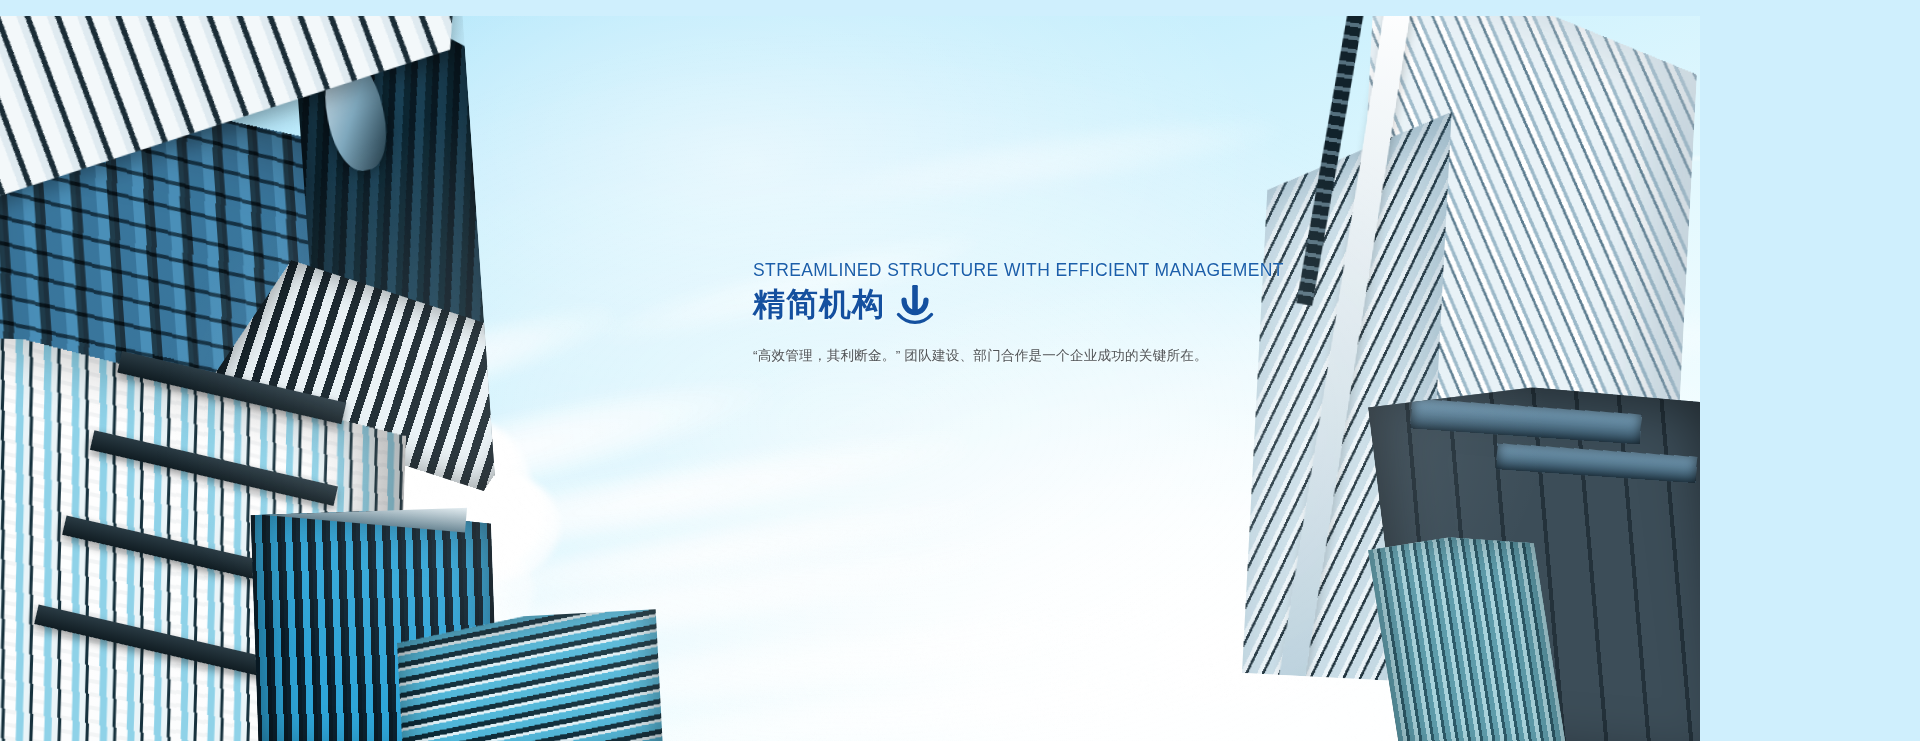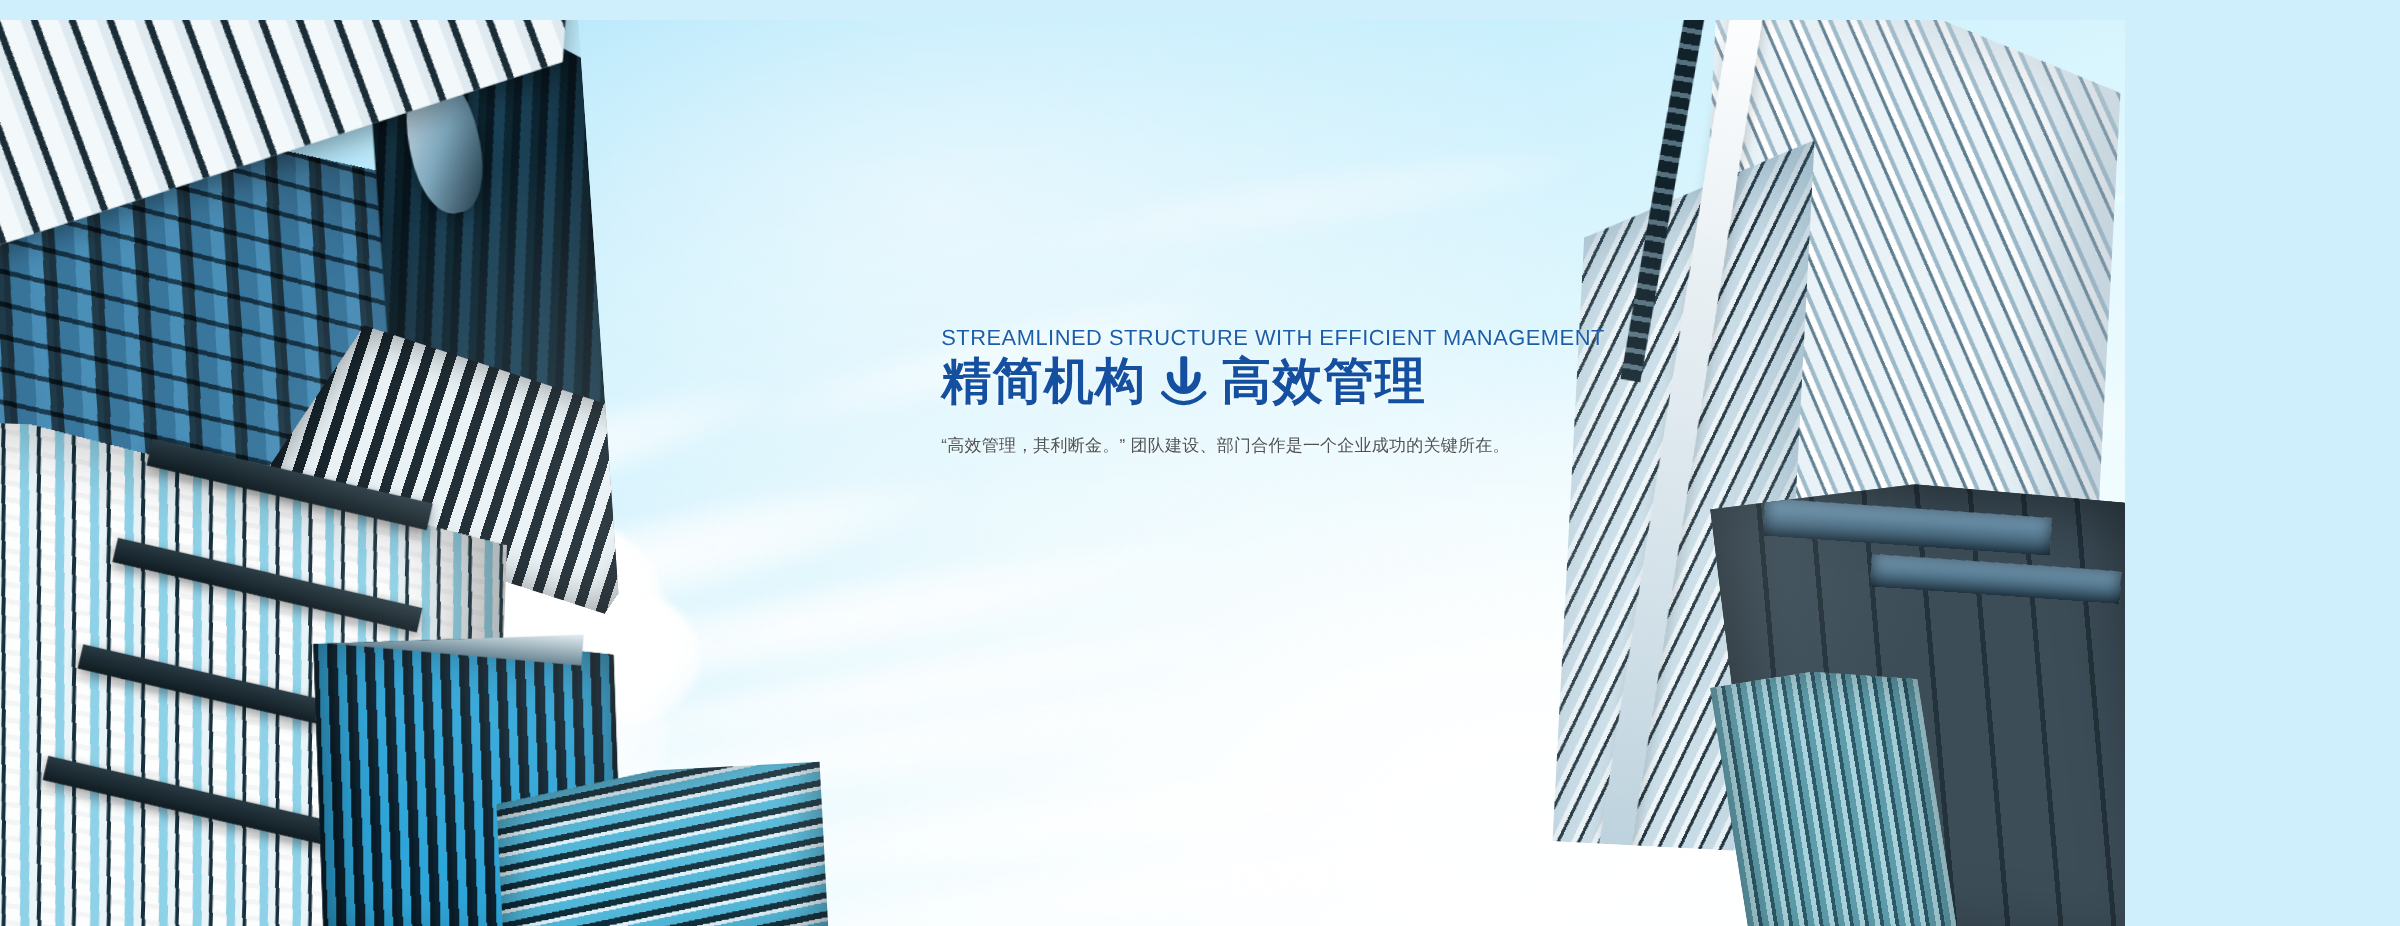--- a/index.html
+++ b/index.html
@@ -347,21 +347,21 @@
     white-space:nowrap;
     line-height:1.2;
     text-shadow:0 1px 2px rgba(255,255,255,.85);
   }
   .headline {
     display:flex;
     align-items:center;
     gap:10px;
     margin-top:2px;
     color:#14509f;
-    font-size:40px;
+    font-size:32px;
     font-weight:700;
     line-height:1.12;
     letter-spacing:1px;
     text-shadow:0 1px 3px rgba(255,255,255,.75);
     white-space:nowrap;
   }
   .headline .mark {
     width:40px; height:44px;
     flex:0 0 40px;
     display:inline-block;
@@ -459,21 +459,20 @@
 
     <div class="headline">
       <span>精简机构</span>
       <span class="mark">
         <svg viewBox="0 0 40 44" fill="none">
           <rect x="17.2" y="2" width="5.6" height="26" rx="1.2" fill="#14509f"></rect>
           <path d="M9 17c0 7.2 4.9 12.6 11 12.6S31 24.2 31 17" stroke="#14509f" stroke-width="5.2" stroke-linecap="round" fill="none"></path>
           <path d="M3.5 31.5c4.5 5.2 10.6 7.9 16.5 7.9s12-2.7 16.5-7.9" stroke="#14509f" stroke-width="3.4" stroke-linecap="round" fill="none"></path>
         </svg>
       </span>
-      <span>高效管理</span>
     </div>
 
     <div class="body">
       <p>“高效管理，其利断金。” 团队建设、部门合作是一个企业成功的关键所在。</p>
     </div>
 
   </div>
 </div>
 
 </body></html>

